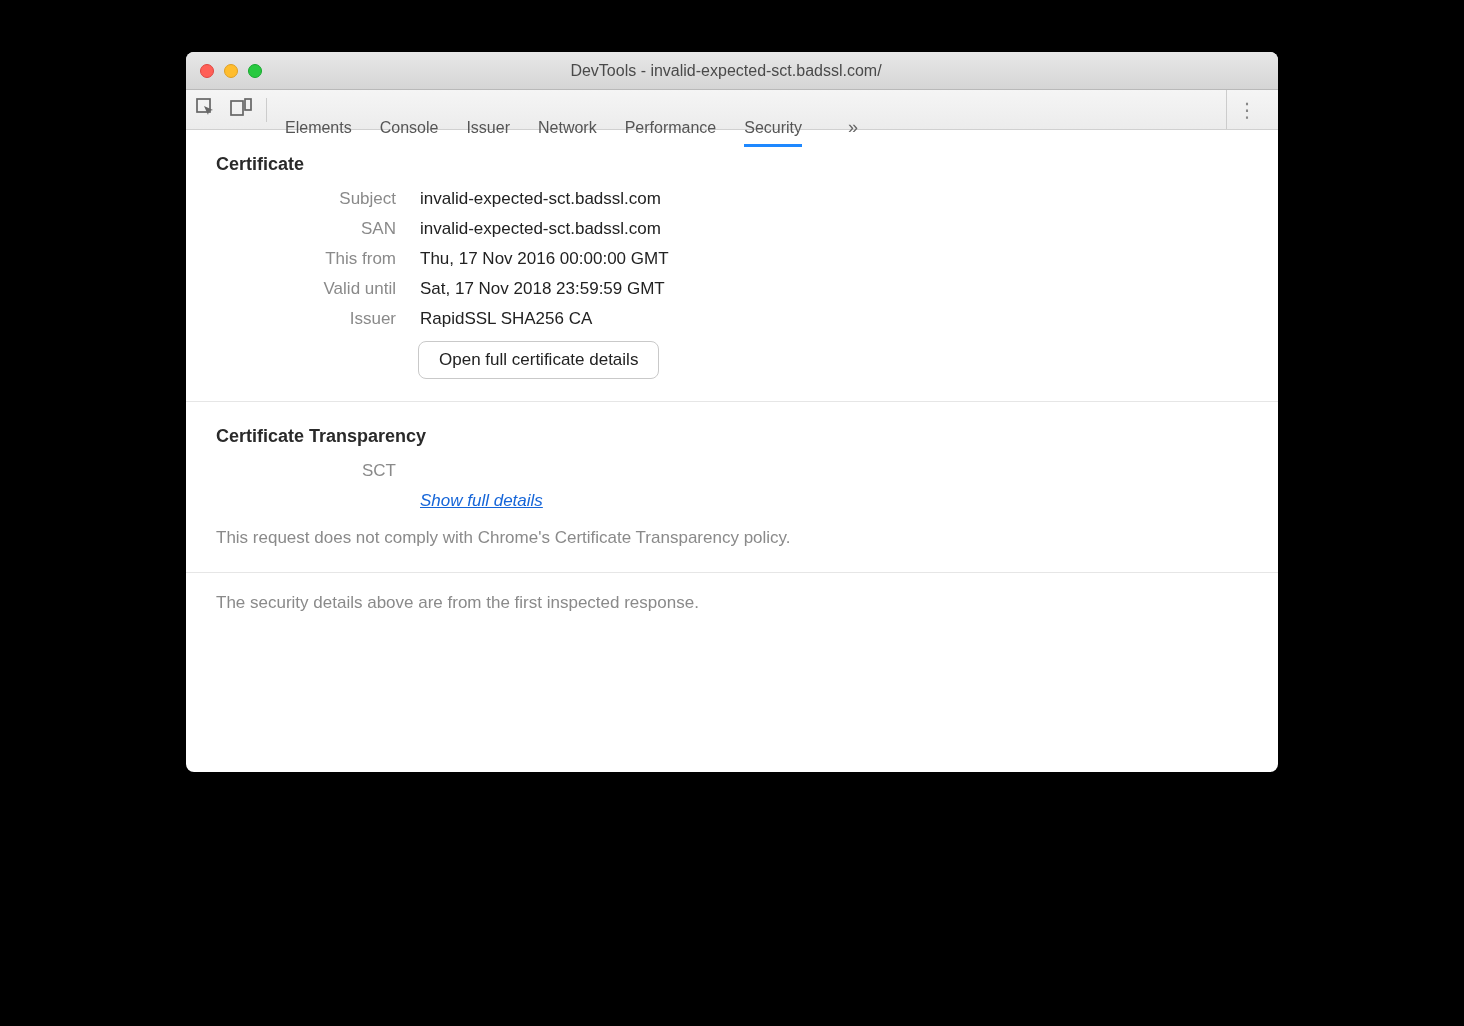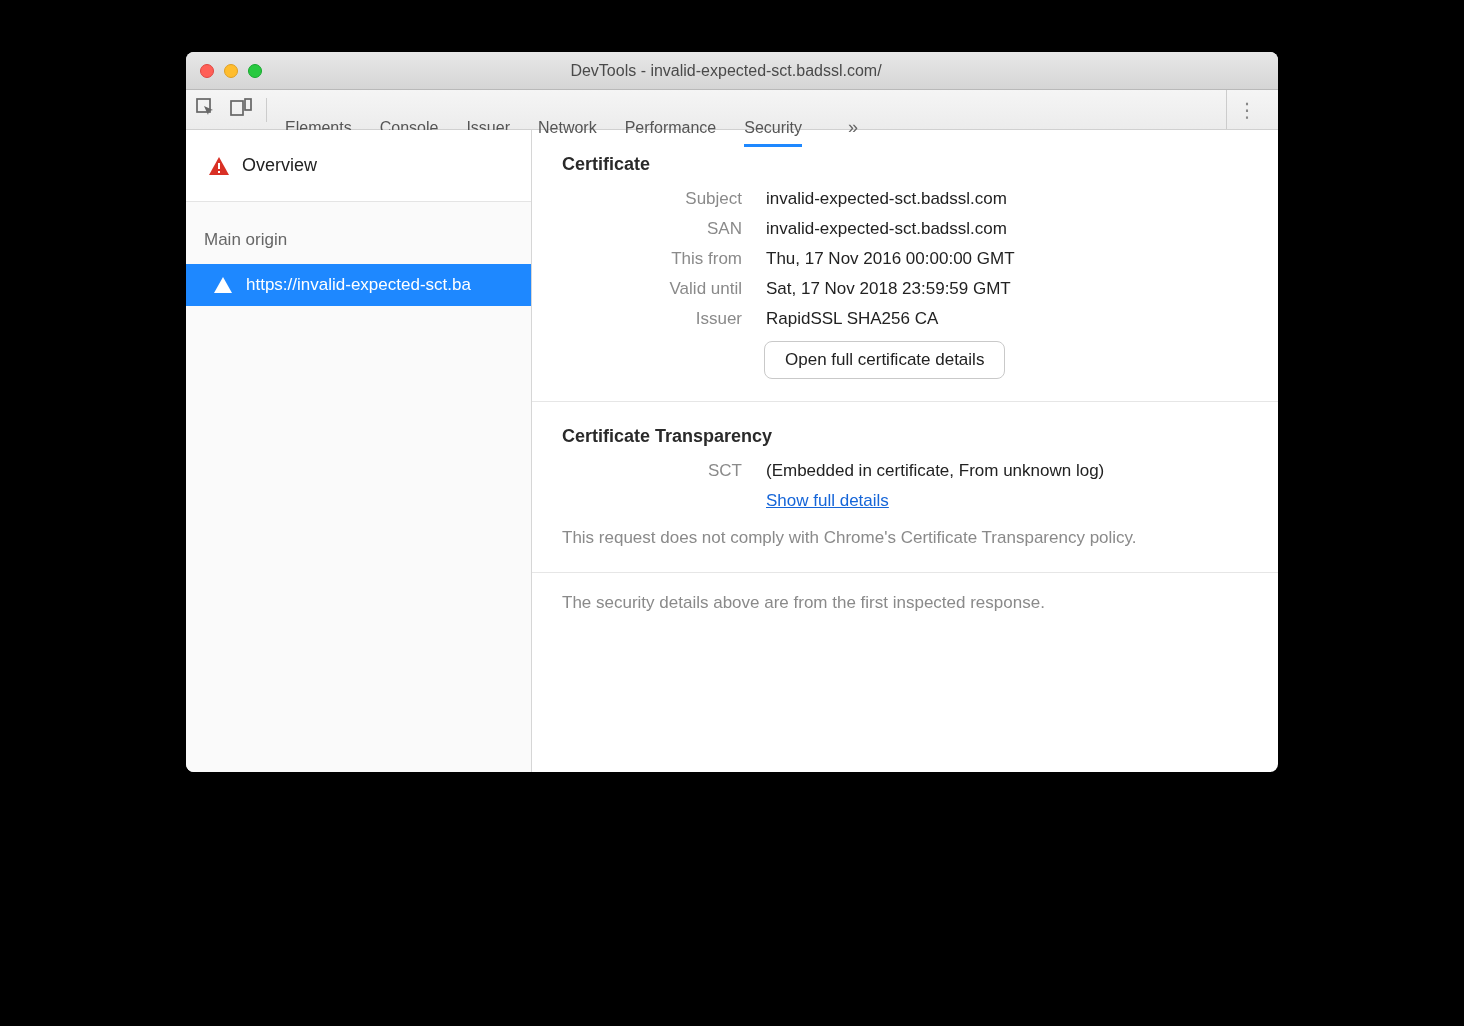--- a/index.html
+++ b/index.html
@@ -156,21 +156,21 @@
   .btn {
     border:1px solid #c9c9c9;
     background:#fff;
     padding:8px 20px;
     font-size:17px;
     border-radius:8px;
     cursor:pointer;
     color:#222;
   }
   .btn-row { margin-left:202px; margin-top:12px;}
-  .link { color:#1565d8; text-decoration:underline; cursor:pointer;}
+  .link { color:#1565d8; text-decoration:underline; cursor:pointer;font-style:italic;}
   .note { color:#8a8a8a; font-size:17px; margin-top:16px; line-height:1.35;}
   .footer-note { padding:20px 30px; color:#8a8a8a; font-size:17px;}
   .warn-triangle svg, .info-triangle svg { display:block; }
 </style>
 </head>
 <body>
 
 <div class="window">
 
   <div class="titlebar">
@@ -205,41 +205,20 @@
       <div class="tab">Performance</div>
       <div class="tab active">Security</div>
       <div class="overflow">»</div>
     </div>
     <div class="spacer"></div>
     <div class="menu-dots">⋮</div>
   </div>
 
   <div class="content">
 
-    <div class="sidebar">
-      <div class="overview-row">
-        <span class="warn-triangle">
-          <svg width="22" height="20" viewBox="0 0 22 20">
-              <path d="M11 1 L21 19 L1 19 Z" fill="#d93025"></path>
-              <rect x="10" y="7" width="2" height="6" fill="#fff"></rect>
-              <rect x="10" y="15" width="2" height="2" fill="#fff"></rect>
-            </svg>
-        </span>
-        <span>Overview</span>
-      </div>
-      <div class="main-origin-label">Main origin</div>
-      <div class="origin-item">
-        <span class="info-triangle">
-          <svg width="18" height="16" viewBox="0 0 18 16">
-              <path d="M9 0 L18 16 L0 16 Z" fill="#fff"></path>
-            </svg>
-        </span>
-        <span>https://invalid-expected-sct.ba</span>
-      </div>
-    </div>
 
     <div class="main">
 
       <div class="section">
         <h3>Certificate</h3>
 
         <div class="kv-row">
           <div class="kv-label">Subject</div>
           <div class="kv-value">invalid-expected-sct.badssl.com</div>
         </div>
@@ -261,21 +240,20 @@
         </div>
         <div class="btn-row">
           <button class="btn">Open full certificate details</button>
         </div>
       </div>
 
       <div class="section">
         <h3>Certificate Transparency</h3>
         <div class="kv-row">
           <div class="kv-label">SCT</div>
-          <div class="kv-value">(Embedded in certificate, From unknown log)</div>
         </div>
         <div class="kv-row">
           <div class="kv-label"></div>
           <div class="kv-value">
             <span class="link">Show full details</span>
           </div>
         </div>
         <div class="note">This request does not comply with Chrome's Certificate Transparency policy.</div>
       </div>
 

